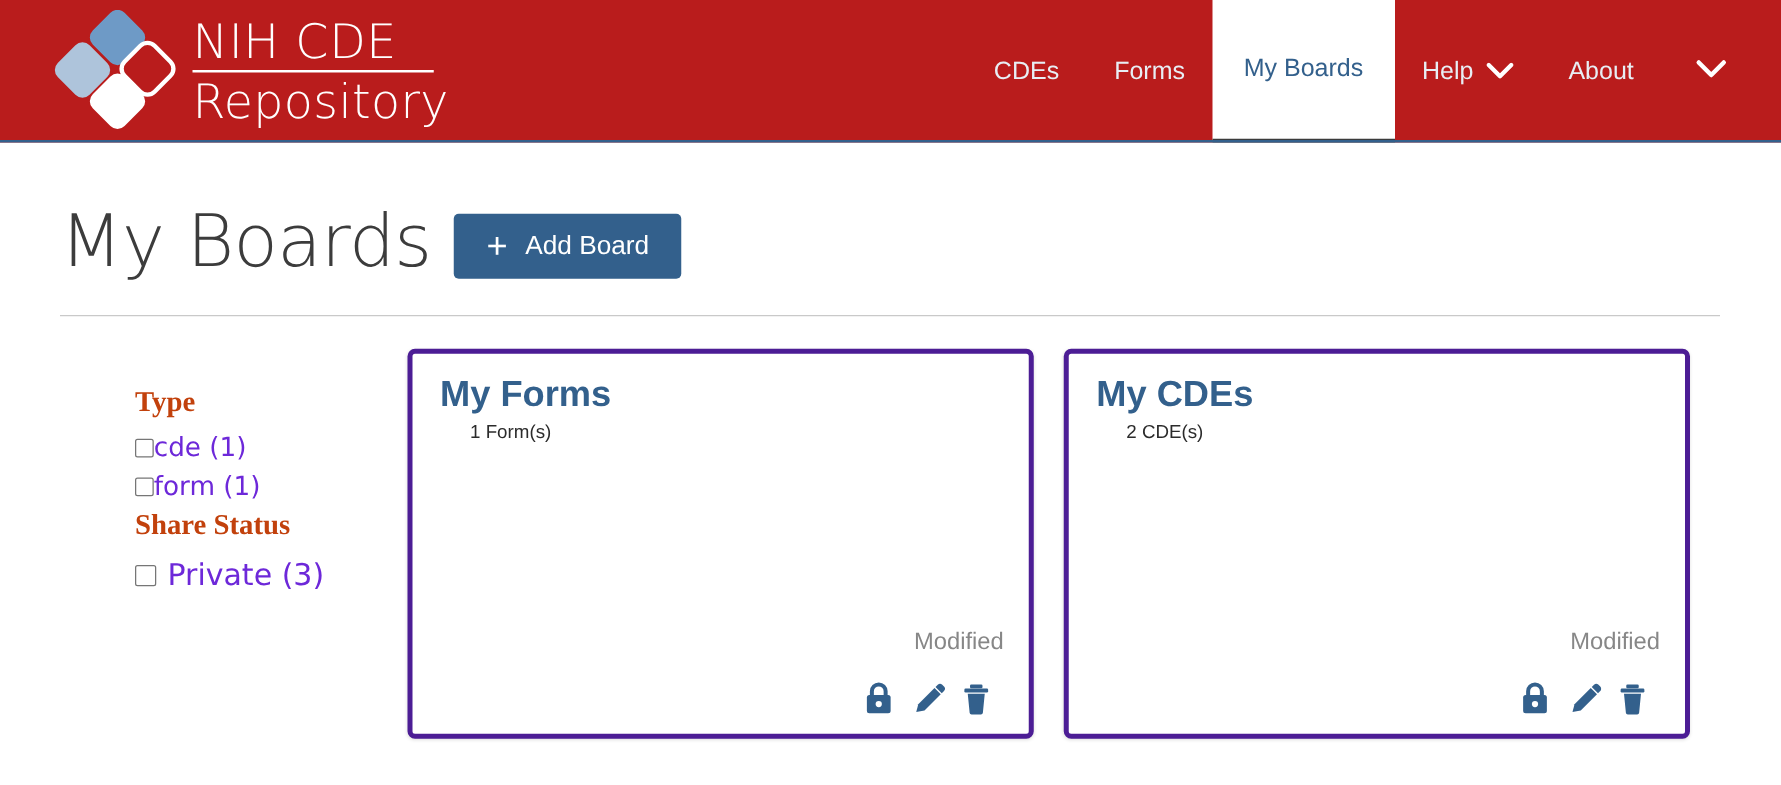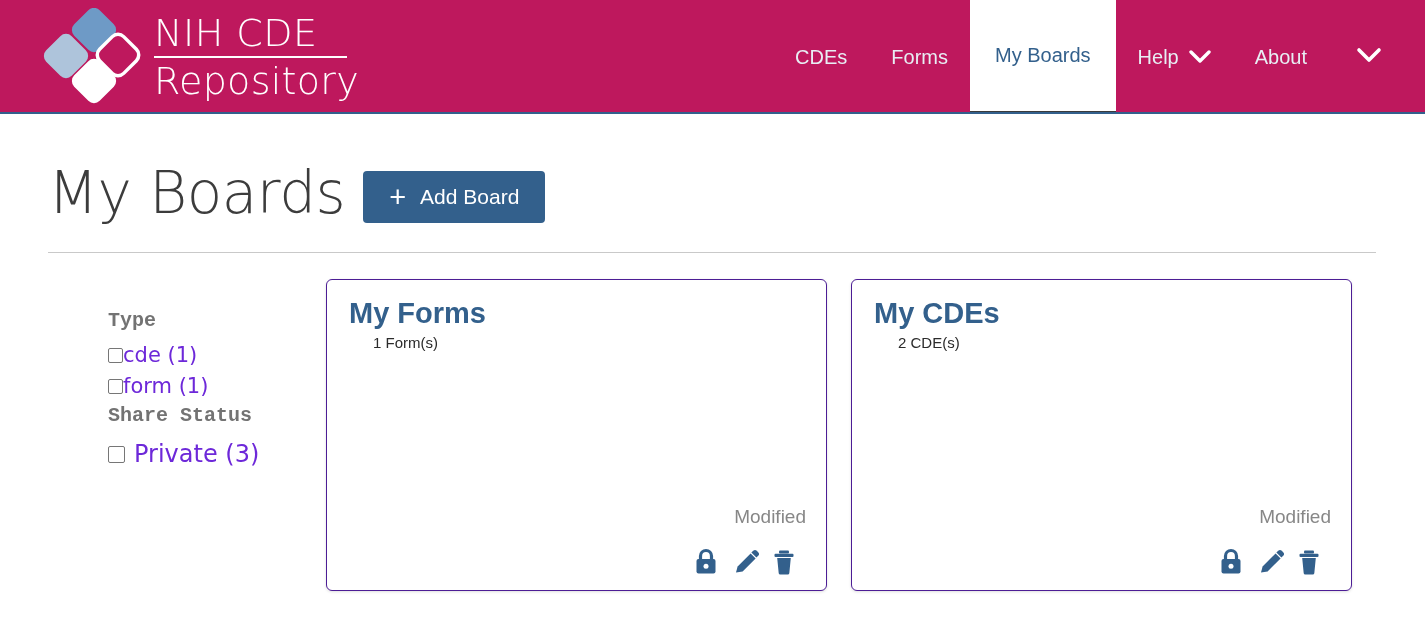--- a/index.html
+++ b/index.html
@@ -11,21 +11,21 @@
     background: #ffffff;
     font-family: "Liberation Sans", sans-serif;
     -webkit-font-smoothing: antialiased;
   }
 
   
   .header {
     position: relative;
     width: 1425px;
     height: 114px;
-    background: #be185d;
+    background: #b91c1c;
     display: flex;
     align-items: stretch;
   }
   .header-bottom-rule {
     position: absolute;
     left: 0; right: 0; bottom: 0;
     height: 2px;
     background: #33608C;
   }
 
@@ -165,25 +165,25 @@
     padding-top: 26px;
   }
 
   .filters {
     width: 278px;
     flex: 0 0 278px;
     padding-left: 60px;
     padding-top: 30px;
   }
   .filter-heading {
-    font-size: 20px;
+    font-size: 23px;
     font-weight: bold;
-    color: #737373;
+    color: #c2410c;
     margin-bottom: 8px;
-    font-family: Liberation Mono, monospace;
+    font-family: Liberation Serif, serif;
   }
   .filter-heading.second { margin-top: 2px; margin-bottom: 10px; }
 
   .filter-row {
     display: flex;
     align-items: center;
     font-size: 21px;
     color: #6d28d9;
     line-height: 31px;
     cursor: pointer;
@@ -208,21 +208,21 @@
   
   .boards {
     display: flex;
     gap: 24px;
     padding-left: 0px;
   }
   .board-card {
     width: 501px;
     height: 312px;
     background: #ffffff;
-    border: 1px solid #4c1d95;
+    border: 4px solid #4c1d95;
     border-radius: 6px;
     box-shadow: 0 1px 3px rgba(0,0,0,0.13);
     padding: 16px 20px 14px 22px;
     display: flex;
     flex-direction: column;
     position: relative;
   }
   .board-name {
     font-size: 29px;
     font-weight: bold;

